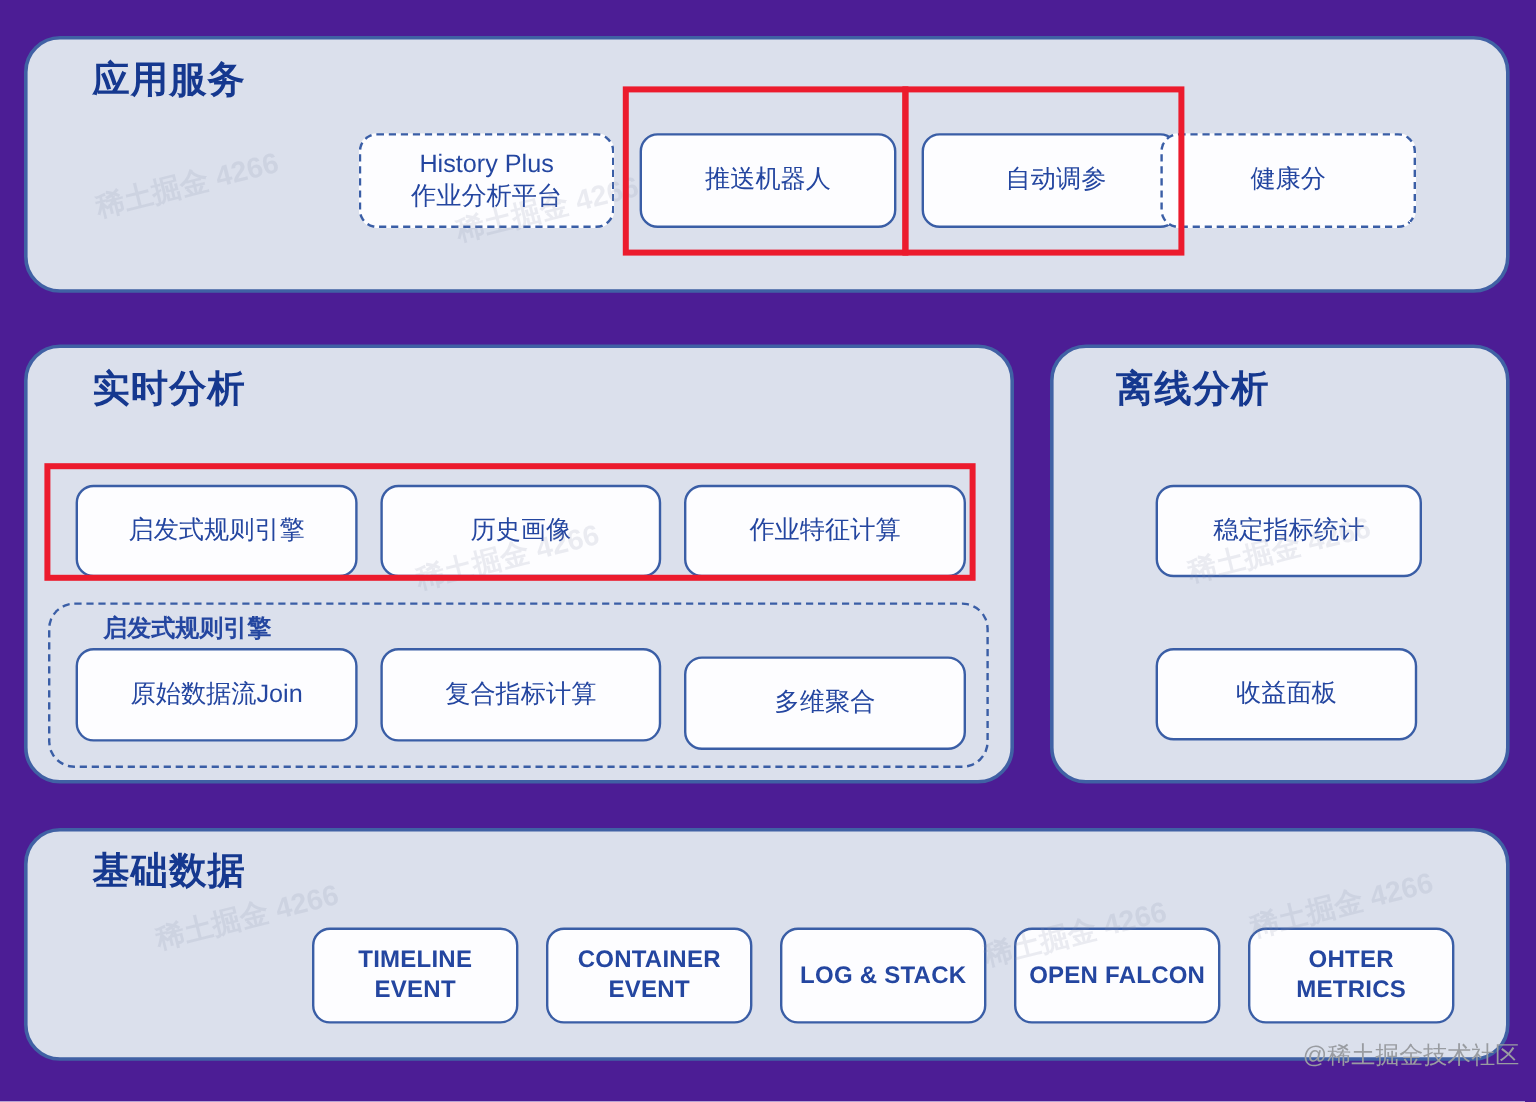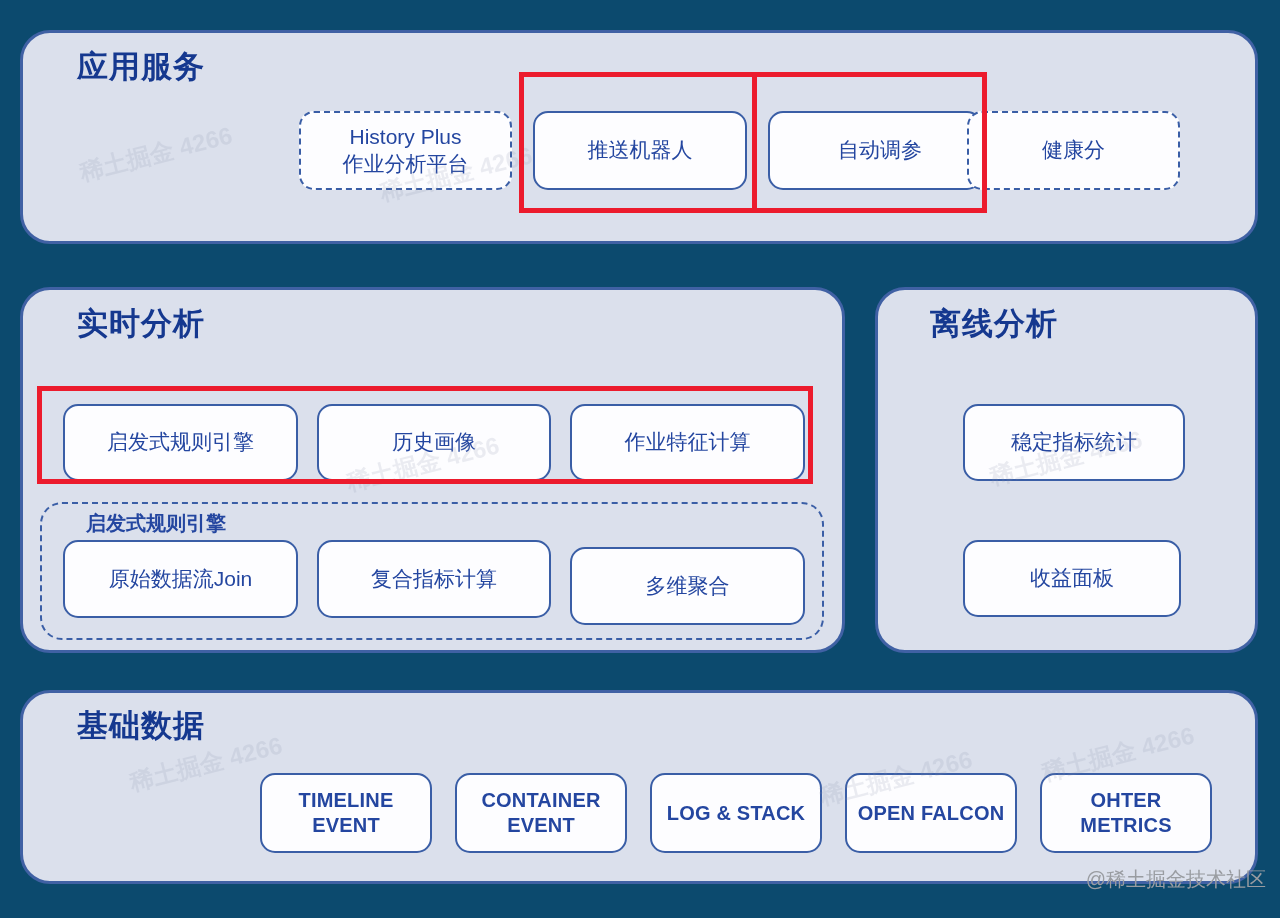--- a/index.html
+++ b/index.html
@@ -1,21 +1,21 @@
 <!DOCTYPE html>
 <html><head>
 <meta charset="utf-8">
 <style>
   * { margin: 0; padding: 0; box-sizing: border-box; }
   html, body { background: #ffffff; }
   .stage {
     position: relative;
     width: 1280px;
     height: 918px;
-    background: #0c4a6e;
+    background: #4c1d95;
     overflow: hidden;
     font-family: "Liberation Sans", sans-serif;
   }
   .panel {
     position: absolute;
     background: #dbe0ec;
     border: 3px solid #4061a4;
     border-radius: 30px;
     z-index: 1;
   }

